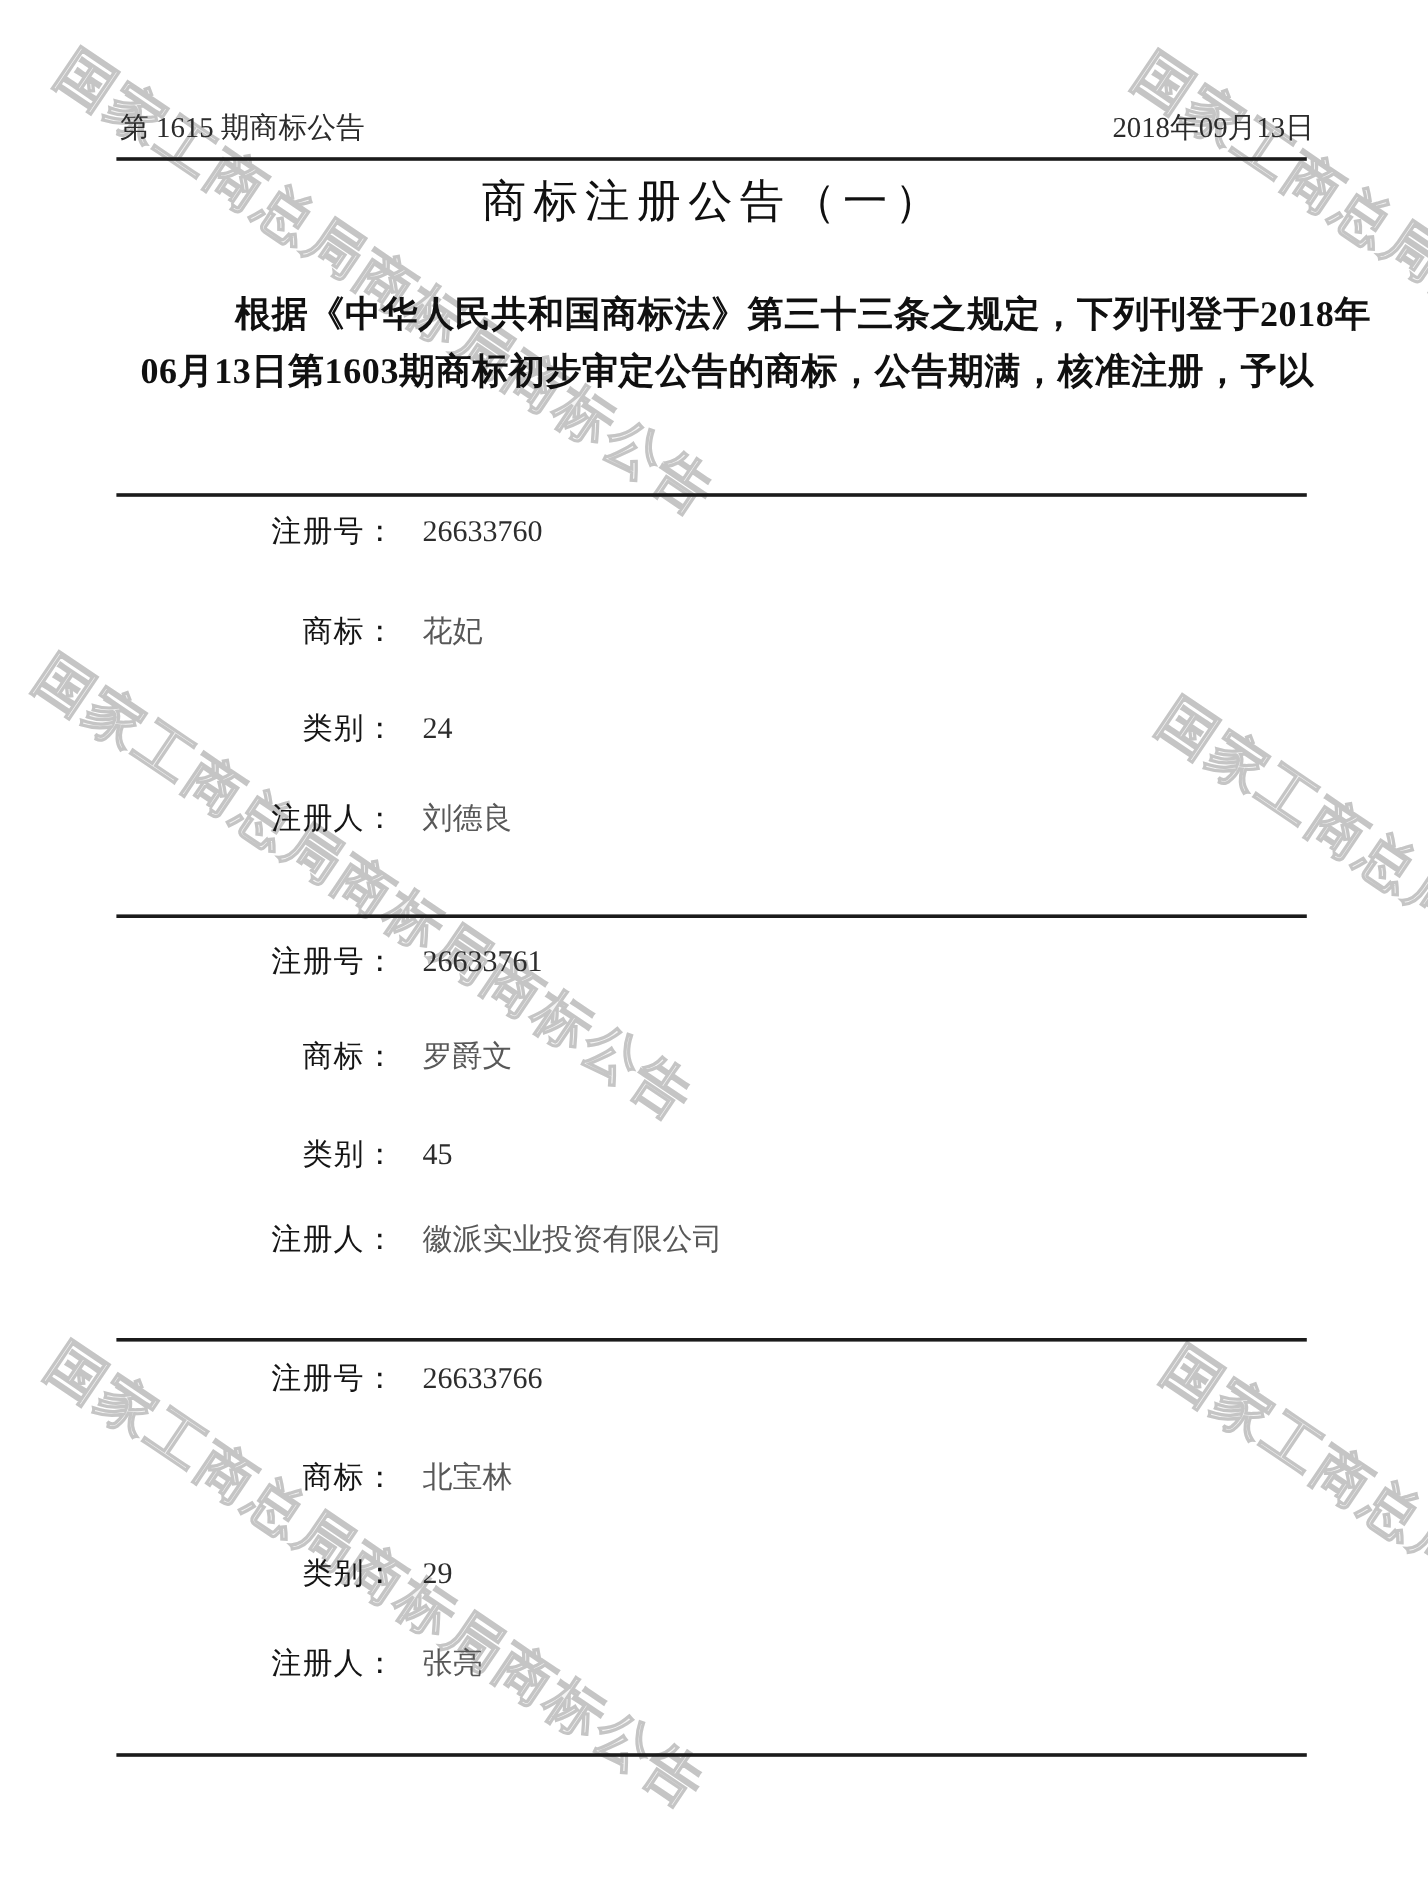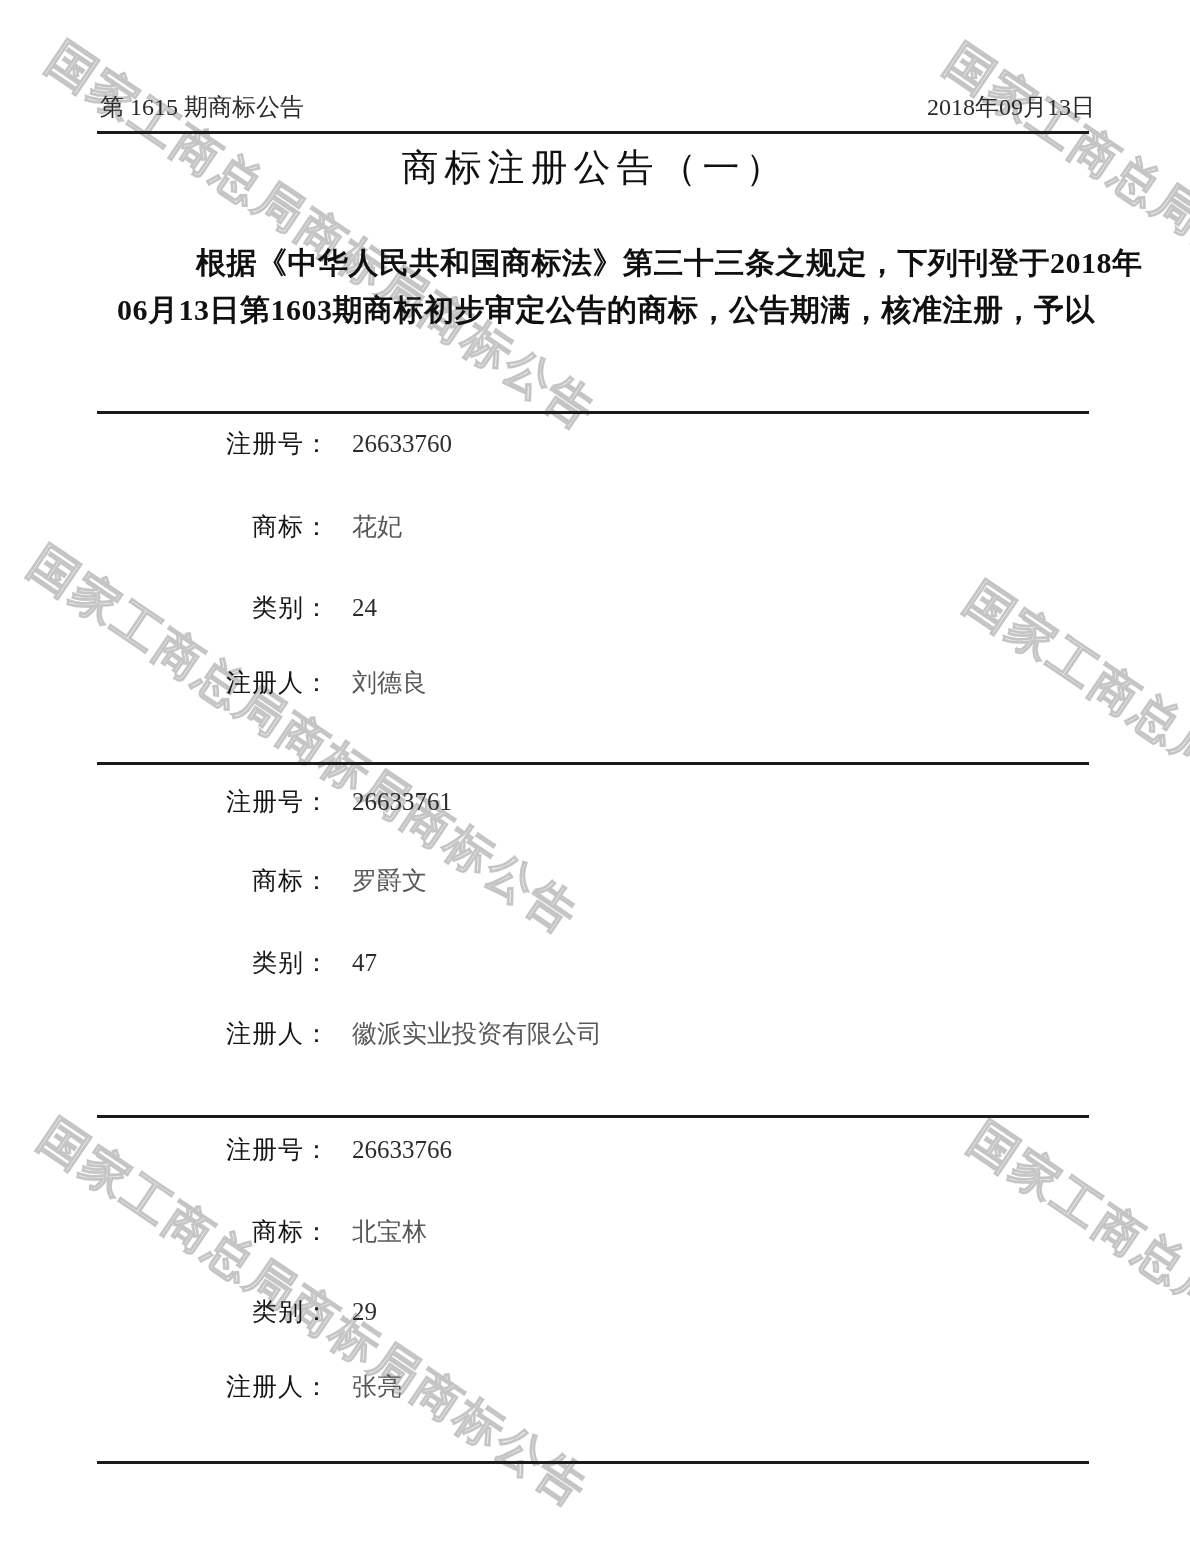--- a/index.html
+++ b/index.html
@@ -121,21 +121,21 @@
     <div class="row" style="top:787px">
       <span class="lbl">注册号：</span>
       <span class="val">26633761</span>
     </div>
     <div class="row" style="top:866px">
       <span class="lbl">商标：</span>
       <span class="val name">罗爵文</span>
     </div>
     <div class="row" style="top:948px">
       <span class="lbl">类别：</span>
-      <span class="val">47</span>
+      <span class="val">45</span>
     </div>
     <div class="row" style="top:1019px">
       <span class="lbl">注册人：</span>
       <span class="val name">徽派实业投资有限公司</span>
     </div>
 
     <div class="rule rule-sep3"></div>
     <div class="row" style="top:1135px">
       <span class="lbl">注册号：</span>
       <span class="val">26633766</span>

